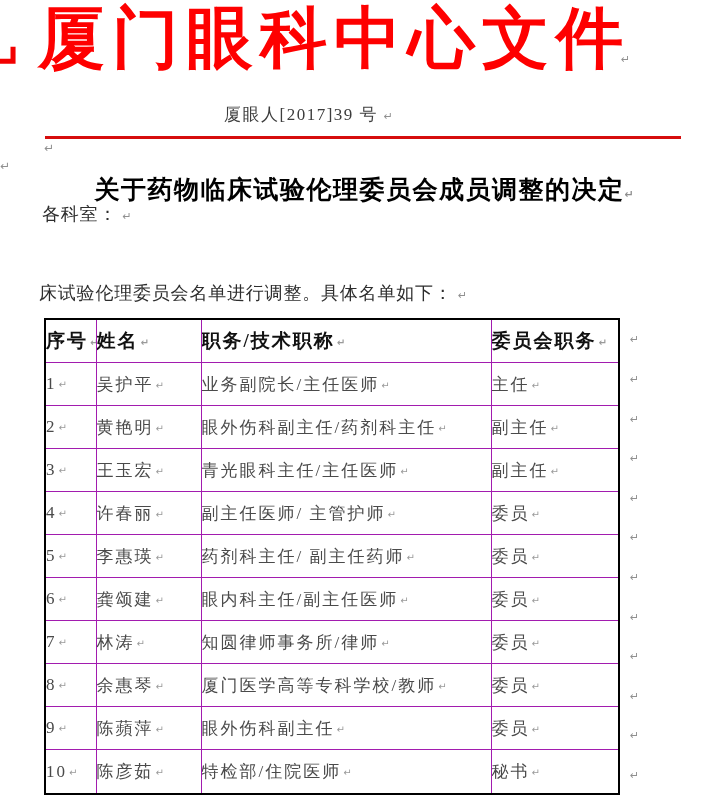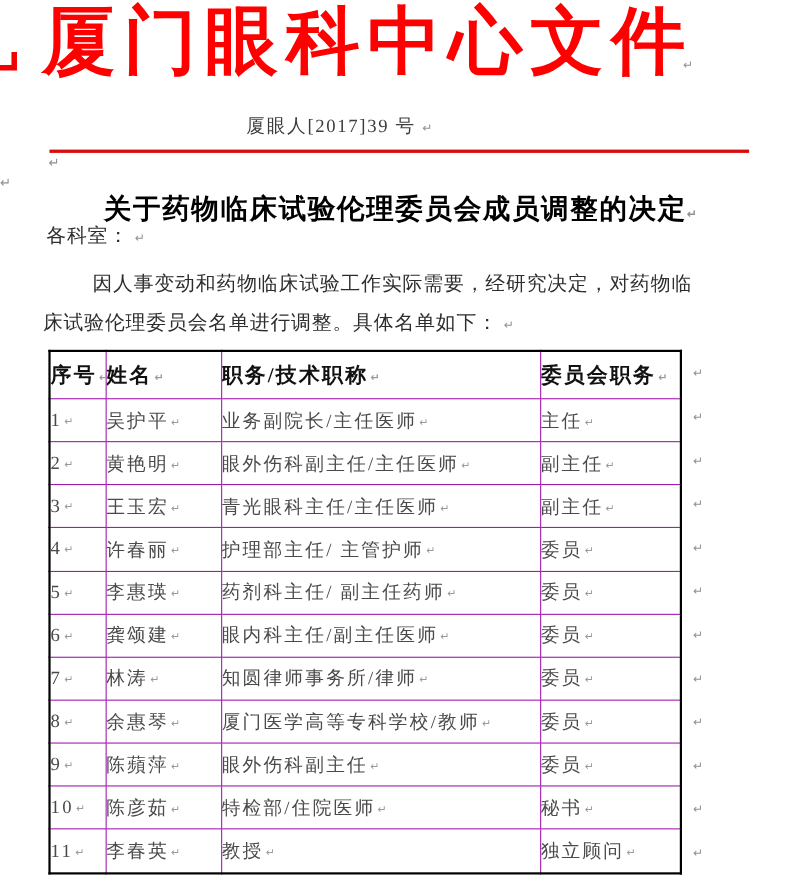--- a/index.html
+++ b/index.html
@@ -187,21 +187,20 @@
 
   <div class="red-line" style="background: rgb(214, 13, 13);"></div>
 
   <span class="mark mark-below-line">↵</span>
   <span class="mark mark-far-left">↵</span>
 
   <h2 class="subject"><span>关于药物临床试验伦理委员会成员调整的决定</span><span class="mark">↵</span></h2>
 
   <div class="salutation"><span>各科室：</span> <span class="mark">↵</span></div>
 
-  <div class="para-line1">因人事变动和药物临床试验工作实际需要，经研究决定，对药物临</div>
 
   <div class="para-line2"><span>床试验伦理委员会名单进行调整。具体名单如下：</span> <span class="mark">↵</span></div>
 
   <table class="members-table">
     <colgroup>
         <col style="width: 51px;">
         <col style="width: 105px;">
         <col style="width: 290px;">
         <col style="width: 128px;">
       </colgroup>
@@ -216,33 +215,33 @@
     <tbody>
         <tr>
           <td><span>1</span><span class="cell-mark">↵</span></td>
           <td><span>吴护平</span><span class="cell-mark">↵</span></td>
           <td><span>业务副院长/主任医师</span><span class="cell-mark">↵</span></td>
           <td><span>主任</span><span class="cell-mark">↵</span></td>
         </tr>
         <tr>
           <td><span>2</span><span class="cell-mark">↵</span></td>
           <td><span>黄艳明</span><span class="cell-mark">↵</span></td>
-          <td><span>眼外伤科副主任/主任医师</span><span class="cell-mark">↵</span></td>
+          <td><span>眼外伤科副主任/药剂科主任</span><span class="cell-mark">↵</span></td>
           <td><span>副主任</span><span class="cell-mark">↵</span></td>
         </tr>
         <tr>
           <td><span>3</span><span class="cell-mark">↵</span></td>
           <td><span>王玉宏</span><span class="cell-mark">↵</span></td>
           <td><span>青光眼科主任/主任医师</span><span class="cell-mark">↵</span></td>
           <td><span>副主任</span><span class="cell-mark">↵</span></td>
         </tr>
         <tr>
           <td><span>4</span><span class="cell-mark">↵</span></td>
           <td><span>许春丽</span><span class="cell-mark">↵</span></td>
-          <td><span>护理部主任/ 主管护师</span><span class="cell-mark">↵</span></td>
+          <td><span>副主任医师/ 主管护师</span><span class="cell-mark">↵</span></td>
           <td><span>委员</span><span class="cell-mark">↵</span></td>
         </tr>
         <tr>
           <td><span>5</span><span class="cell-mark">↵</span></td>
           <td><span>李惠瑛</span><span class="cell-mark">↵</span></td>
           <td><span>药剂科主任/ 副主任药师</span><span class="cell-mark">↵</span></td>
           <td><span>委员</span><span class="cell-mark">↵</span></td>
         </tr>
         <tr>
           <td><span>6</span><span class="cell-mark">↵</span></td>
@@ -267,26 +266,20 @@
           <td><span>陈蘋萍</span><span class="cell-mark">↵</span></td>
           <td><span>眼外伤科副主任</span><span class="cell-mark">↵</span></td>
           <td><span>委员</span><span class="cell-mark">↵</span></td>
         </tr>
         <tr>
           <td><span>10</span><span class="cell-mark">↵</span></td>
           <td><span>陈彦茹</span><span class="cell-mark">↵</span></td>
           <td><span>特检部/住院医师</span><span class="cell-mark">↵</span></td>
           <td><span>秘书</span><span class="cell-mark">↵</span></td>
         </tr>
-        <tr>
-          <td><span>11</span><span class="cell-mark">↵</span></td>
-          <td><span>李春英</span><span class="cell-mark">↵</span></td>
-          <td><span>教授</span><span class="cell-mark">↵</span></td>
-          <td><span>独立顾问</span><span class="cell-mark">↵</span></td>
-        </tr>
       </tbody>
   </table>
 
   <div class="side-marks">
       <div class="side-slot header">
         <span class="mark">↵</span>
       </div>
       <div class="side-slot">
         <span class="mark">↵</span>
       </div>

